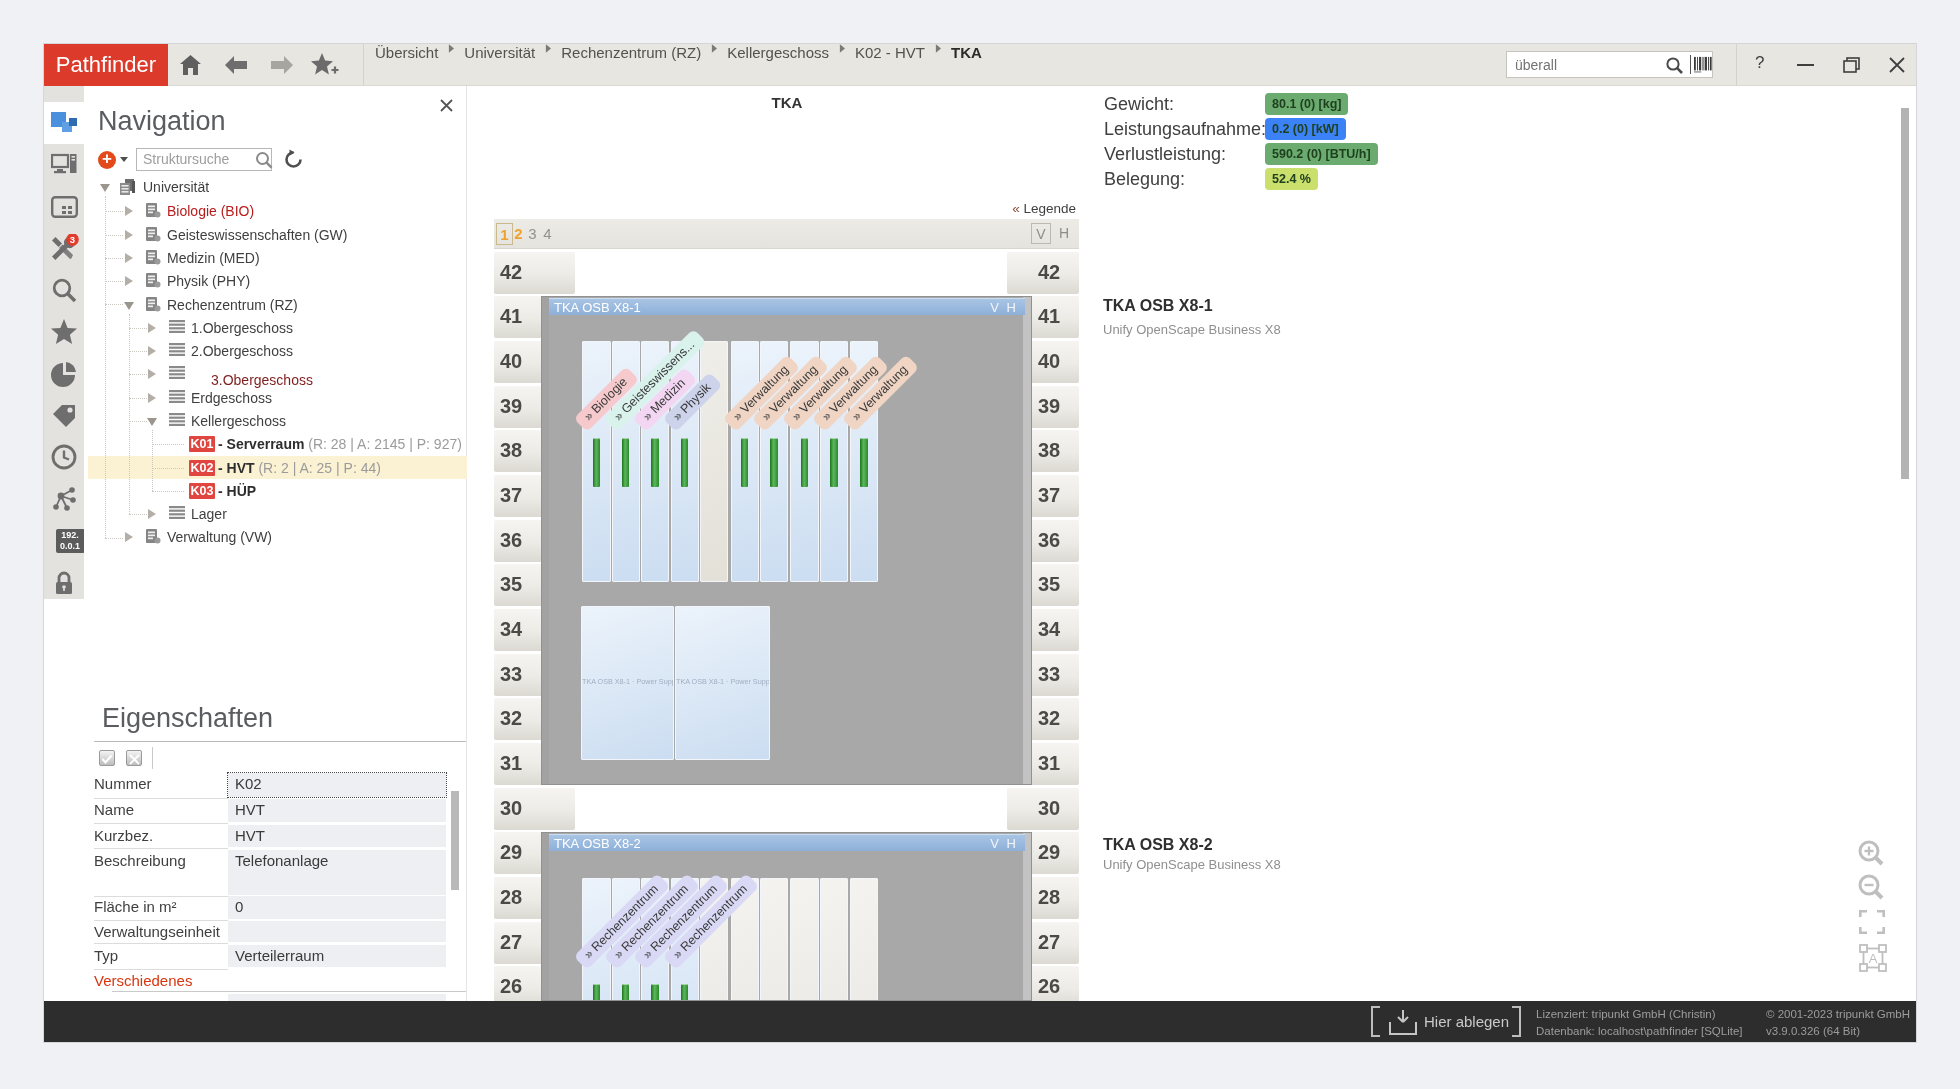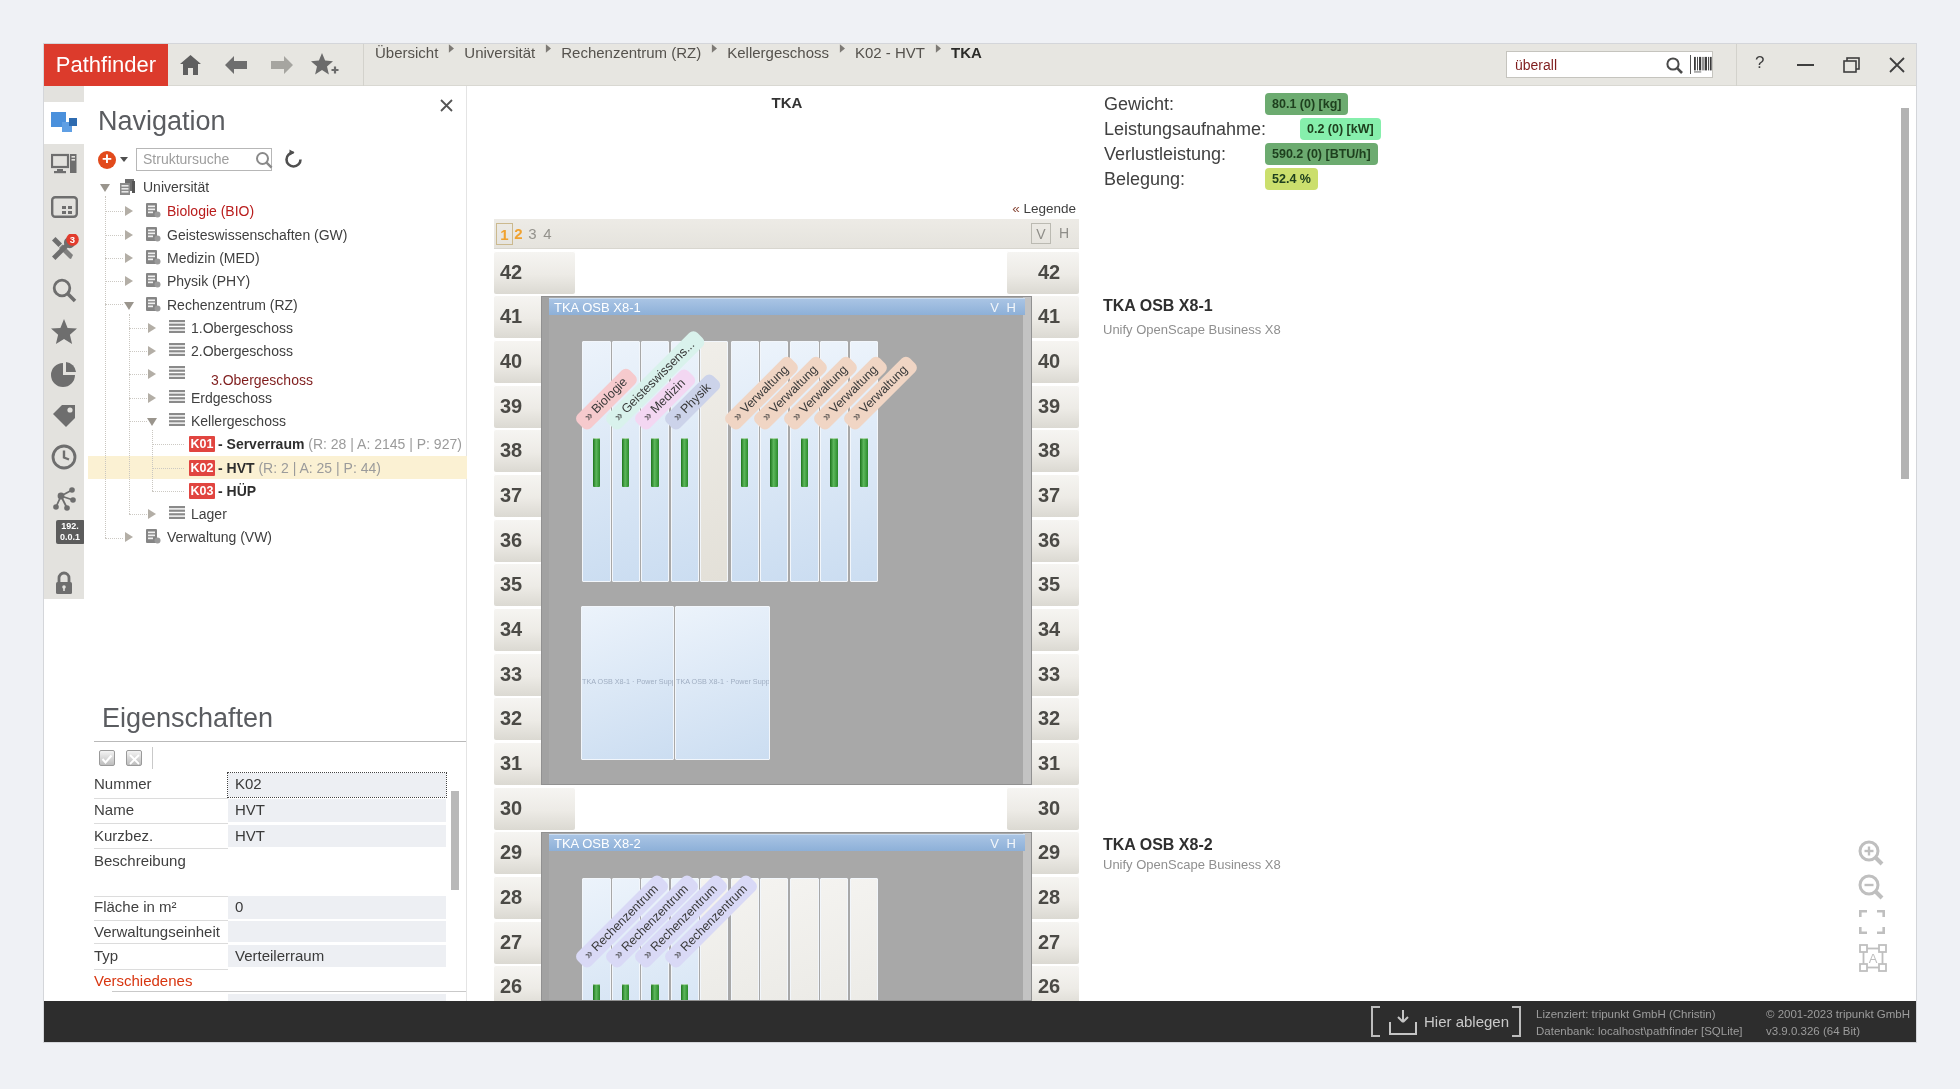--- a/index.html
+++ b/index.html
@@ -58,21 +58,21 @@
         <svg width="6" height="9" viewBox="0 0 7 10" style="margin:0 10px">
           <path d="M1 0 L7 5 L1 10 Z" fill="#7d7a75"></path>
         </svg>
         <span class="bc">K02 - HVT</span>
         <svg width="6" height="9" viewBox="0 0 7 10" style="margin:0 10px">
           <path d="M1 0 L7 5 L1 10 Z" fill="#7d7a75"></path>
         </svg>
         <span class="bc" style="font-weight:bold;color:#2b2b28">TKA</span>
       </div>
 <div class="abs" style="left:1462px;top:7px;width:207px;height:27px;background:#fff;border:1px solid #c5c4be;">
-<span class="abs" style="left:8px;top:5px;font-size:14px;color:#7f1d1d;">überall</span>
+<span class="abs" style="left:8px;top:5px;font-size:14px;color:#737373;">überall</span>
 <svg class="abs" style="left:158px;top:4px" width="19" height="19" viewBox="0 0 19 19">
           <circle cx="8" cy="8" r="5.6" fill="none" stroke="#4a4a4a" stroke-width="2"></circle>
           <line x1="12.2" y1="12.2" x2="17" y2="17" stroke="#4a4a4a" stroke-width="2.6"></line>
         </svg>
 <div class="abs" style="left:183px;top:3px;width:1px;height:19px;background:#555;"></div>
 <svg class="abs" style="left:187px;top:4px" width="18" height="18" viewBox="0 0 20 18">
           <g fill="#3a3a3a">
             <rect x="0" y="0" width="2" height="15"></rect>
             <rect x="3.4" y="0" width="1" height="15"></rect>
             <rect x="5.6" y="0" width="2.4" height="15"></rect>
@@ -174,21 +174,21 @@
             <circle cx="16" cy="22" r="2.8"></circle>
           </g>
           <g stroke="#6e6e6e" stroke-width="1.8">
             <line x1="10" y1="10" x2="21" y2="4"></line>
             <line x1="10" y1="10" x2="22" y2="14"></line>
             <line x1="10" y1="10" x2="5" y2="21"></line>
             <line x1="10" y1="10" x2="16" y2="22"></line>
           </g>
         </svg>
       </div>
-<div class="sideicon2" style="position:absolute;left:0;top:434px;width:52px;height:42px;display:flex;justify-content:center;">
+<div class="sideicon2" style="position:absolute;left:0;top:434px;width:52px;height:42px;display:flex;align-items:center;justify-content:center;">
         <div style="width:29px;height:24px;background:#5c5c5c;border-radius:2px;color:#fff;font-size:9px;font-weight:bold;text-align:center;line-height:11px;padding-top:1px;">192.<br>0.0.1</div>
       </div>
 <div class="sideicon2" style="position:absolute;left:0;top:476px;width:40px;height:42px;display:flex;align-items:center;justify-content:center;">
         <svg width="24" height="27" viewBox="0 0 24 27">
           <path d="M7 12 L7 8 a5 5 0 0 1 10 0 L17 12" fill="none" stroke="#6e6e6e" stroke-width="2.8"></path>
           <rect x="4" y="12" width="16" height="12" rx="1.5" fill="#6e6e6e"></rect>
           <circle cx="12" cy="17" r="1.8" fill="#e3e2de"></circle>
           <rect x="11.2" y="17" width="1.6" height="4" fill="#e3e2de"></rect>
         </svg>
       </div>
@@ -376,20 +376,21 @@
 <div style="position:absolute;left:10px;top:711.6px;width:134px;height:1px;background:#dcdcdc;"></div>
 <div style="position:absolute;left:144px;top:687.4px;width:218px;height:23.2px;background:#edeff3;font-size:15px;color:#3a3a3a;line-height:22px;padding-left:7px;outline:1px dotted #444;">K02</div>
 <div style="position:absolute;left:10px;top:713.4px;font-size:15px;color:#3f3f3f;white-space:nowrap;height:22px;line-height:22px;">Name</div>
 <div style="position:absolute;left:10px;top:736.8px;width:134px;height:1px;background:#dcdcdc;"></div>
 <div style="position:absolute;left:144px;top:713.4px;width:218px;height:22.4px;background:#edeff3;font-size:15px;color:#3a3a3a;line-height:22px;padding-left:7px;">HVT</div>
 <div style="position:absolute;left:10px;top:738.6px;font-size:15px;color:#3f3f3f;white-space:nowrap;height:22px;line-height:22px;">Kurzbez.</div>
 <div style="position:absolute;left:10px;top:762.0px;width:134px;height:1px;background:#dcdcdc;"></div>
 <div style="position:absolute;left:144px;top:738.6px;width:218px;height:22.4px;background:#edeff3;font-size:15px;color:#3a3a3a;line-height:22px;padding-left:7px;">HVT</div>
 <div style="position:absolute;left:10px;top:763.8px;font-size:15px;color:#3f3f3f;white-space:nowrap;height:22px;line-height:22px;">Beschreibung</div>
 <div style="position:absolute;left:10px;top:809.7px;width:134px;height:1px;background:#dcdcdc;"></div>
+<div style="position:absolute;left:144px;top:763.8px;width:218px;height:44.9px;background:#edeff3;font-size:15px;color:#3a3a3a;line-height:22px;padding-left:7px;">Telefonanlage</div>
 <div style="position:absolute;left:10px;top:810.0px;font-size:15px;color:#3f3f3f;white-space:nowrap;height:22px;line-height:22px;">Fläche in m²</div>
 <div style="position:absolute;left:10px;top:833.5px;width:134px;height:1px;background:#dcdcdc;"></div>
 <div style="position:absolute;left:144px;top:810.0px;width:218px;height:22.5px;background:#edeff3;font-size:15px;color:#3a3a3a;line-height:22px;padding-left:7px;">0</div>
 <div style="position:absolute;left:10px;top:835.3px;font-size:15px;color:#3f3f3f;white-space:nowrap;height:22px;line-height:22px;">Verwaltungseinheit</div>
 <div style="position:absolute;left:10px;top:857.3px;width:134px;height:1px;background:#dcdcdc;"></div>
 <div style="position:absolute;left:144px;top:835.3px;width:218px;height:21.0px;background:#edeff3;font-size:15px;color:#3a3a3a;line-height:22px;padding-left:7px;"></div>
 <div style="position:absolute;left:10px;top:859.1px;font-size:15px;color:#3f3f3f;white-space:nowrap;height:22px;line-height:22px;">Typ</div>
 <div style="position:absolute;left:10px;top:882.5px;width:134px;height:1px;background:#dcdcdc;"></div>
 <div style="position:absolute;left:144px;top:859.1px;width:218px;height:22.4px;background:#edeff3;font-size:15px;color:#3a3a3a;line-height:22px;padding-left:7px;">Verteilerraum</div>
 <div style="position:absolute;left:10px;top:886px;font-size:15px;color:#d8350f;font-weight:normal;">Verschiedenes</div>
@@ -397,21 +398,21 @@
 <div style="position:absolute;left:144px;top:908px;width:218px;height:7px;background:#edeff3;"></div>
 <div style="position:absolute;left:367px;top:705px;width:8px;height:99px;background:#b9b9b9;"></div>
 </div>
 <div id="main">
 <div style="position:absolute;left:220px;top:8px;width:200px;text-align:center;font-size:15px;font-weight:bold;color:#333;">TKA</div>
 <span class="infolabel" style="position:absolute;left:637px;top:7.5px;">Gewicht:</span>
 <span class="infolabel" style="position:absolute;left:637px;top:32.5px;">Leistungsaufnahme:</span>
 <span class="infolabel" style="position:absolute;left:637px;top:57.5px;">Verlustleistung:</span>
 <span class="infolabel" style="position:absolute;left:637px;top:82.5px;">Belegung:</span>
 <div class="badge" style="left:798px;top:7px;background:#6cab70;">80.1 (0) [kg]</div>
-<div class="badge" style="left:798px;top:32px;background:#86efac;margin-left:35px;">0.2 (0) [kW]</div>
+<div class="badge" style="left:798px;top:32px;background:#3b82f6;">0.2 (0) [kW]</div>
 <div class="badge" style="left:798px;top:57px;background:#6cab70;">590.2 (0) [BTU/h]</div>
 <div class="badge" style="left:798px;top:82px;background:#cbdf6d;">52.4 %</div>
 <div style="position:absolute;left:459px;top:115px;width:150px;text-align:right;font-size:13.5px;color:#3f3f3f;"><span style="color:#8a4a3a">«</span> Legende</div>
 <div style="position:absolute;left:27px;top:133px;width:585px;height:30px;background:linear-gradient(#edebe6,#e5e3dd);box-shadow:inset 0 -1px 0 #d8d6cf;"></div>
 <div style="position:absolute;left:29px;top:137px;width:17px;height:22px;border:1px solid #cbb98e;text-align:center;line-height:22px;font-size:15px;font-weight:bold;color:#f0a230;">1</div>
 <div style="position:absolute;left:45px;top:137px;width:13px;text-align:center;line-height:22px;font-size:15px;font-weight:bold;color:#f0a230;">2</div>
 <div style="position:absolute;left:59px;top:137px;width:13px;text-align:center;line-height:22px;font-size:15px;color:#94928c;">3</div>
 <div style="position:absolute;left:74px;top:137px;width:13px;text-align:center;line-height:22px;font-size:15px;color:#94928c;">4</div>
 <div style="position:absolute;left:564px;top:137px;width:20px;height:21px;border:1px solid #bbbab2;text-align:center;line-height:21px;font-size:14px;color:#8e8d88;">V</div>
 <div style="position:absolute;left:590px;top:137px;width:14px;text-align:center;line-height:21px;font-size:14px;color:#8e8d88;">H</div>

